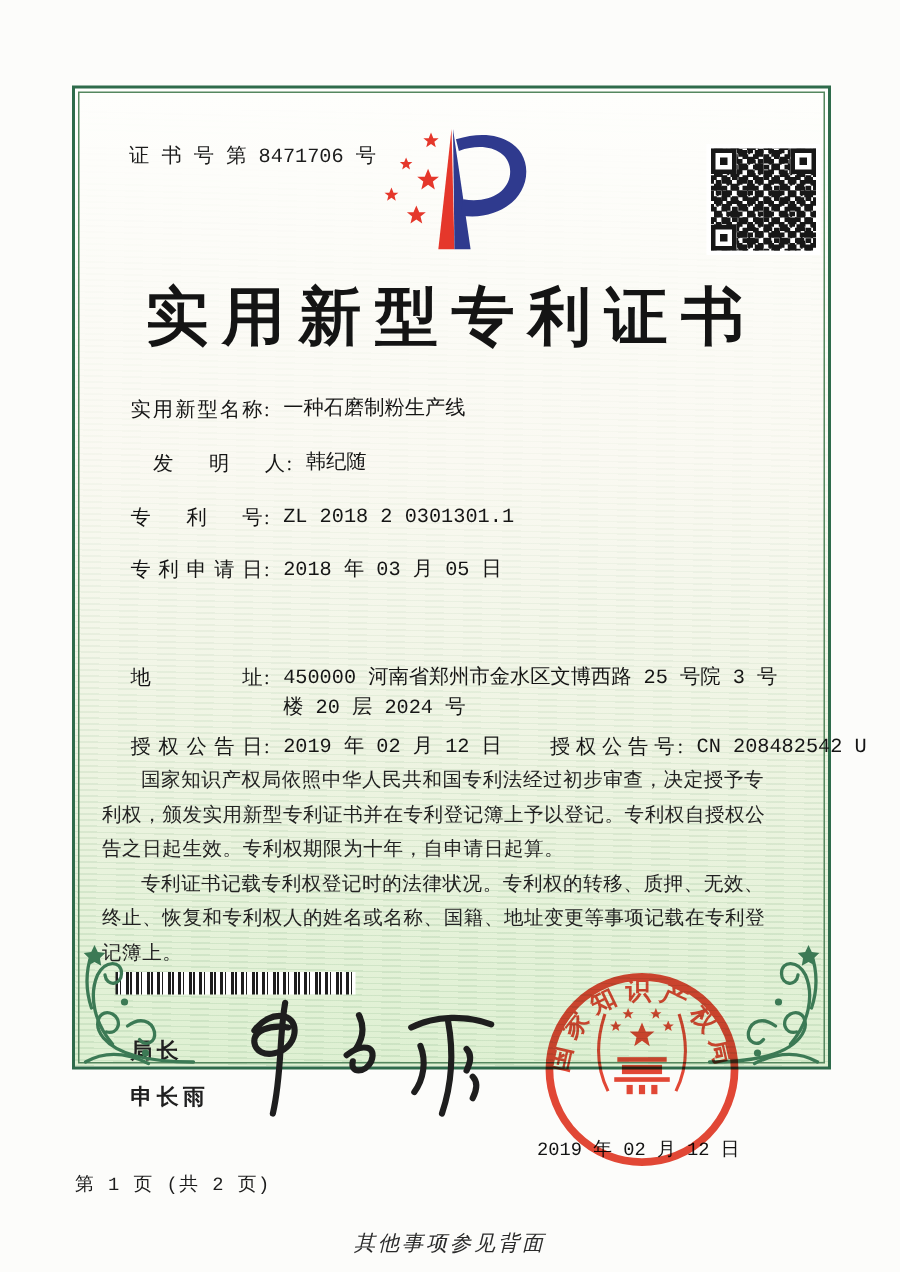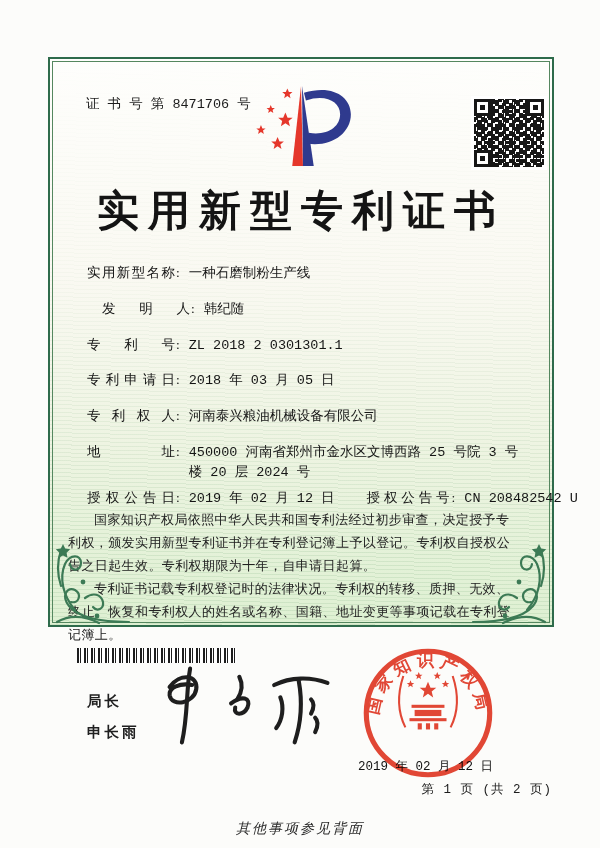--- a/index.html
+++ b/index.html
@@ -1,20 +1,20 @@
 <!DOCTYPE html>
 <html><head>
 <meta charset="utf-8">
 <style>
   * { margin:0; padding:0; box-sizing:border-box; }
   body { width:600px; height:848px; background:#f3f2ee; font-family:"Liberation Serif", serif; }
   .page { position:relative; width:600px; height:848px; background:#fcfcfa; overflow:hidden; }
 
   
-  .frame { position:absolute; left:48px; top:57px; width:506px; height:570px;
+  .frame { position:absolute; left:48px; top:57px; width:506px; height:656px;
            border:2px solid #2e6b4b;
            background:linear-gradient(180deg,#fefefc 0%,#faf9f2 38%,#eef4e2 68%,#def0d2 100%); }
   .frame-inner { position:absolute; inset:2px; border:1px solid #55875f; pointer-events:none; z-index:1; }
   .guilloche { position:absolute; inset:0; z-index:0;
     background-image:repeating-linear-gradient(1.5deg, rgba(110,165,115,.16) 0 1px, transparent 1px 4px);
     -webkit-mask-image:linear-gradient(180deg, transparent 0%, rgba(0,0,0,.25) 40%, #000 85%);
             mask-image:linear-gradient(180deg, transparent 0%, rgba(0,0,0,.25) 40%, #000 85%); }
 
   
   .cert-no { position:absolute; left:36px; top:36px; font-size:13.5px; color:#1c1c1c; z-index:2;
@@ -54,21 +54,21 @@
     background:repeating-linear-gradient(90deg,#1d1d1d 0 2px,#fff 2px 3px,#1d1d1d 3px 4px,#fff 4px 7px,
                #1d1d1d 7px 9px,#fff 9px 10px,#1d1d1d 10px 11px,#fff 11px 14px); }
   .signer { position:absolute; left:37px; top:627px; z-index:2; font-family:"Liberation Sans",sans-serif;
             font-size:14.5px; font-weight:600; color:#202020; letter-spacing:3px; line-height:31px; }
   .signature { position:absolute; left:95px; top:603px; width:205px; height:88px; z-index:3; }
 
   .seal { position:absolute; left:306px; top:582px; width:144px; height:144px; z-index:4;
           mix-blend-mode:multiply; opacity:.93; }
   .seal-date { position:absolute; left:308px; top:699px; z-index:3; font-size:12.5px; color:#131313;
                font-family:"Liberation Mono","Liberation Serif",monospace; }
-  .page-no { position:absolute; left:0; right:0; top:722px; text-align:right; z-index:2;
+  .page-no { position:absolute; left:0; right:0; top:722px; text-align:left; z-index:2;
              font-size:12.5px; color:#1c1c1c; letter-spacing:1px;
              font-family:"Liberation Mono","Liberation Serif",monospace; }
 
   .corner { position:absolute; width:84px; height:94px; z-index:2; }
   .corner.left { left:-1px; bottom:-1px; }
   .corner.right { right:-1px; bottom:-1px; transform:scaleX(-1); }
 
   .back-note { position:absolute; left:0; right:0; top:820px; text-align:center; font-size:14px;
                font-style:italic; color:#2a2a2a; letter-spacing:2px; }
 </style>
@@ -113,23 +113,20 @@
         <span class="lbl">实用新型名称</span><span class="colon">:</span><span class="val">一种石磨制粉生产线</span>
       </div>
       <div class="row r2">
         <span class="lbl">发明人</span><span class="colon">:</span><span class="val">韩纪随</span>
       </div>
       <div class="row r3">
         <span class="lbl">专利号</span><span class="colon">:</span><span class="val">ZL 2018 2 0301301.1</span>
       </div>
       <div class="row r4">
         <span class="lbl">专利申请日</span><span class="colon">:</span><span class="val">2018 年 03 月 05 日</span>
-      </div>
-      <div class="row r5">
-        <span class="lbl">专利权人</span><span class="colon">:</span><span class="val">河南泰兴粮油机械设备有限公司</span>
       </div>
       <div class="row r6">
         <span class="lbl">地址</span><span class="colon">:</span><span class="val">450000 河南省郑州市金水区文博西路 25 号院 3 号楼 20 层 2024 号</span>
       </div>
       <div class="row r7">
         <span><span class="lbl">授权公告日</span><span class="colon">:</span><span class="val">2019 年 02 月 12 日</span></span><span class="grant-no"><span class="lbl">授权公告号</span><span class="colon">:</span><span class="val">CN 208482542 U</span></span>
       </div>
     </div>
 
     <div class="paras">

